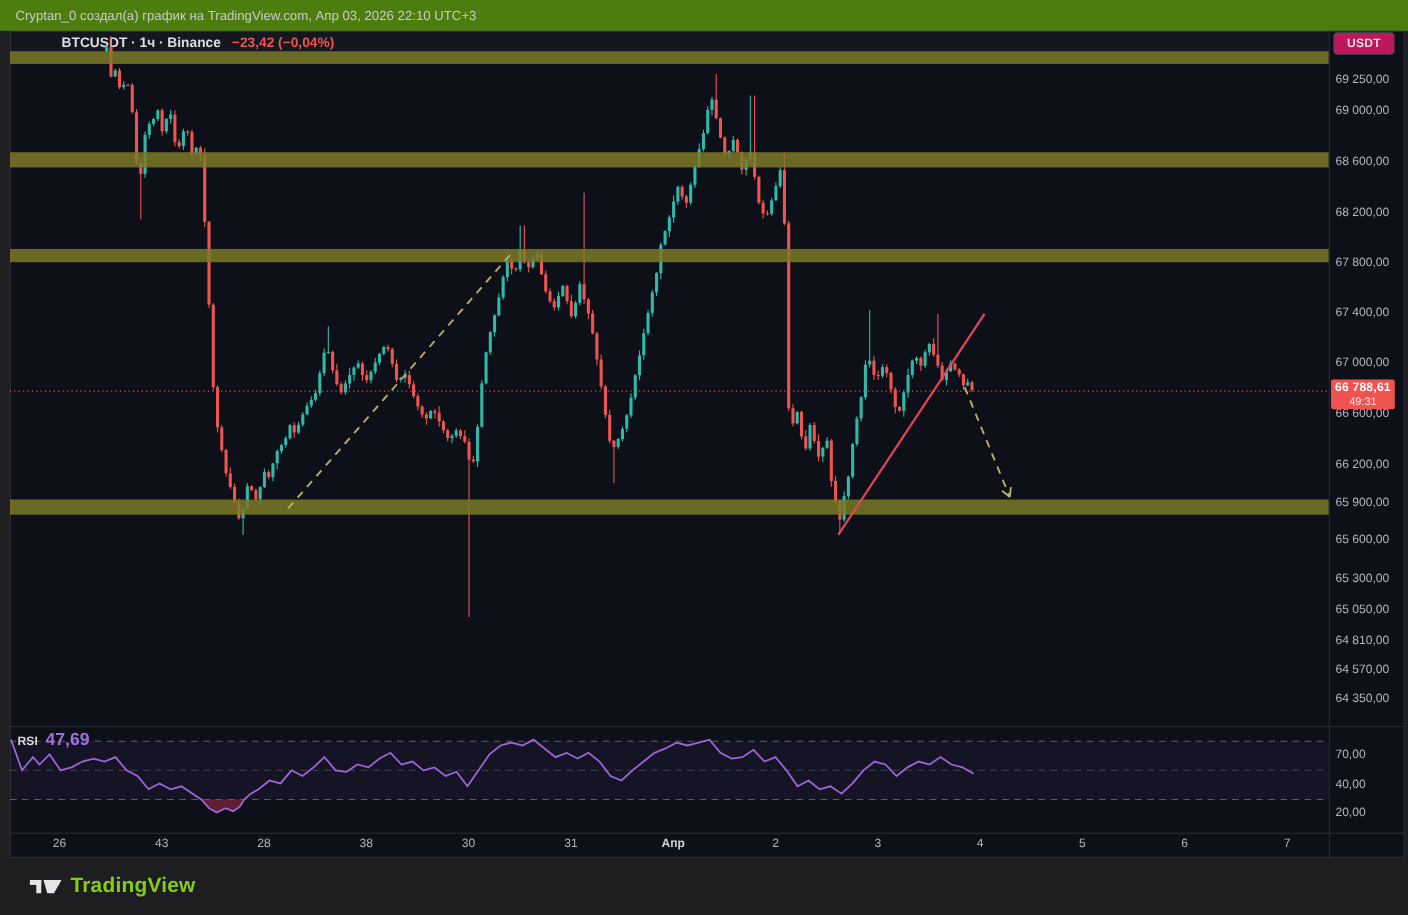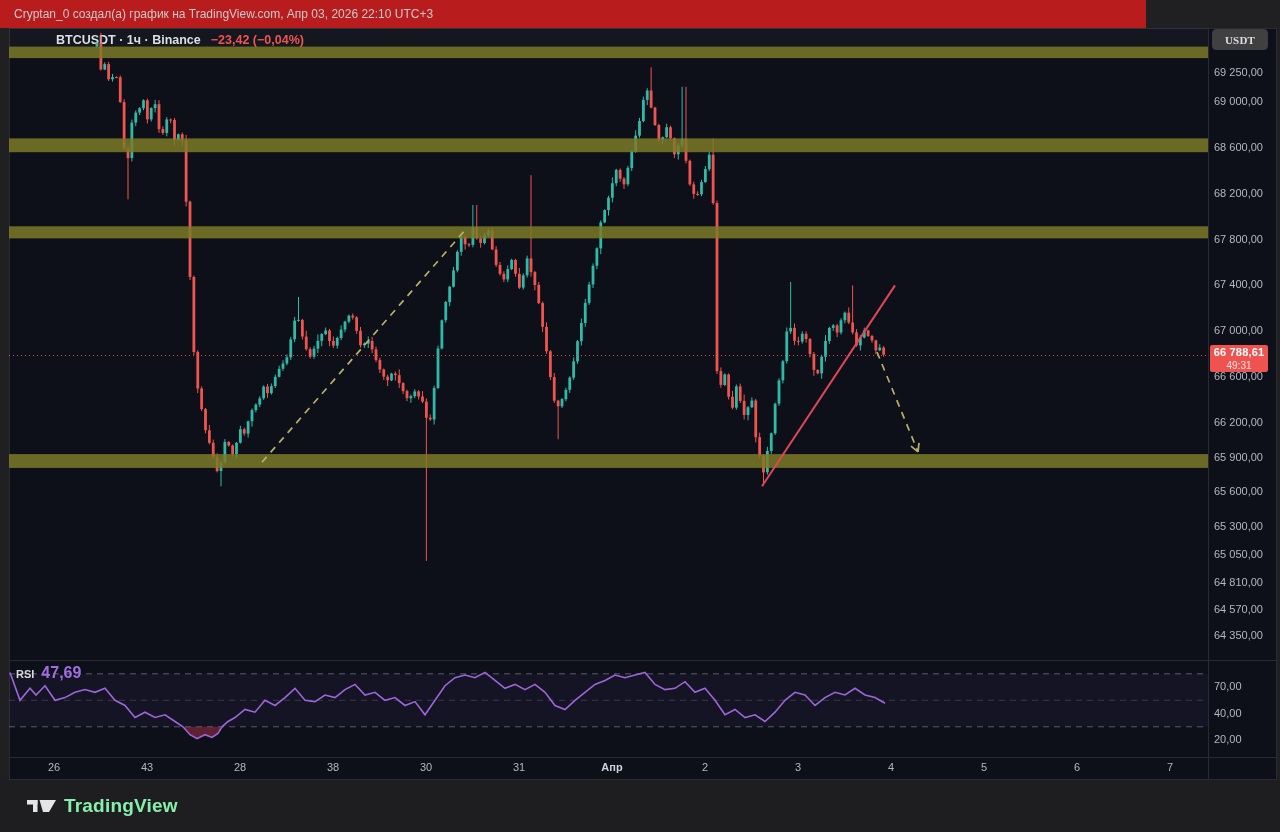--- a/index.html
+++ b/index.html
@@ -1,18 +1,18 @@
 <!DOCTYPE html>
 <html><head>
 <meta charset="utf-8">
 <style>
   html,body{margin:0;padding:0;background:#202022;}
   .page{position:relative;width:1280px;height:832px;overflow:hidden;background:#202022;
         font-family:"Liberation Sans",sans-serif;}
-  .header{position:absolute;left:0;top:0;width:1146px;height:28px;background:#b91c1c;z-index:6;}
+  .header{position:absolute;left:0;top:0;width:1280px;height:28px;background:#4d7c0f;z-index:6;}
   .header span{position:absolute;left:14px;top:7px;font-size:12px;color:#c9cacd;white-space:nowrap;}
   .chart-shell{position:absolute;left:9px;top:28px;width:1268px;height:752px;background:#0d1019;
         border:1px solid #2b2c31;box-sizing:border-box;z-index:1;}
   .legend-strip{position:absolute;left:9px;top:28px;width:1199px;height:19px;background:rgba(255,255,255,.03);z-index:1;}
   .legend{position:absolute;left:32px;top:31px;height:16px;line-height:16px;z-index:2;white-space:nowrap;margin-left:24px;}
   .legend .sym{font-size:12.5px;font-weight:600;color:#dcdfe4;}
   .legend .chg{font-size:12.5px;font-weight:600;color:#f0544f;margin-left:10px;}
   #chart-svg{position:absolute;left:0;top:0;z-index:3;}
   .vsep{position:absolute;left:1208px;top:28px;width:1px;height:752px;background:#262b36;z-index:2;}
   .hsep-rsi{position:absolute;left:9px;top:660px;width:1268px;height:1px;background:#262b36;z-index:2;}
@@ -22,26 +22,26 @@
   #time-axis{position:absolute;left:0;top:0;width:1280px;height:832px;z-index:4;}
   .tlabel{position:absolute;top:761px;width:44px;text-align:center;font-size:11px;color:#b4b7bf;}
   .tlabel.bold{font-weight:700;color:#cfd2d8;}
   .price-box{position:absolute;left:1210px;width:58px;height:27px;background:#ef5350;border-radius:2px;
         z-index:5;text-align:center;color:#fff;}
   .pb-p{font-size:11px;font-weight:700;line-height:15px;letter-spacing:.2px;}
   .pb-c{font-size:10px;line-height:11px;color:rgba(255,255,255,.85);}
   .rsi-head{position:absolute;left:16px;top:664px;z-index:4;white-space:nowrap;}
   .rsi-head .rl{font-size:11px;font-weight:700;color:#d8dade;}
   .rsi-head .rv{font-size:16px;font-weight:700;color:#a06ee0;margin-left:7px;}
-  .usdt{position:absolute;left:1212px;top:29px;width:56px;height:21px;background:#404040;
+  .usdt{position:absolute;left:1212px;top:29px;width:56px;height:21px;background:#be185d;
         border:1px solid #3a3e48;border-radius:4px;color:#dcdee3;font-size:11px;font-weight:700;
-        font-family:Liberation Serif, serif;z-index:6;letter-spacing:.2px;padding:0;cursor:pointer;}
+        font-family:Liberation Sans, sans-serif;z-index:6;letter-spacing:.2px;padding:0;cursor:pointer;}
   .footer{position:absolute;left:0;top:780px;width:1280px;height:52px;background:#1e1e20;z-index:6;}
   .logo{position:absolute;left:27px;top:15px;display:flex;align-items:center;gap:8px;}
-  .logo-text{font-size:19px;font-weight:700;color:#86efac;letter-spacing:.2px;}
+  .logo-text{font-size:19px;font-weight:700;color:#84cc16;letter-spacing:.2px;}
 </style>
 </head>
 <body>
 
 <div class="page">
   <div class="header">
     <span>Cryptan_0 создал(а) график на TradingView.com, Апр 03, 2026 22:10 UTC+3</span>
   </div>
 
   <div class="chart-shell"></div>

